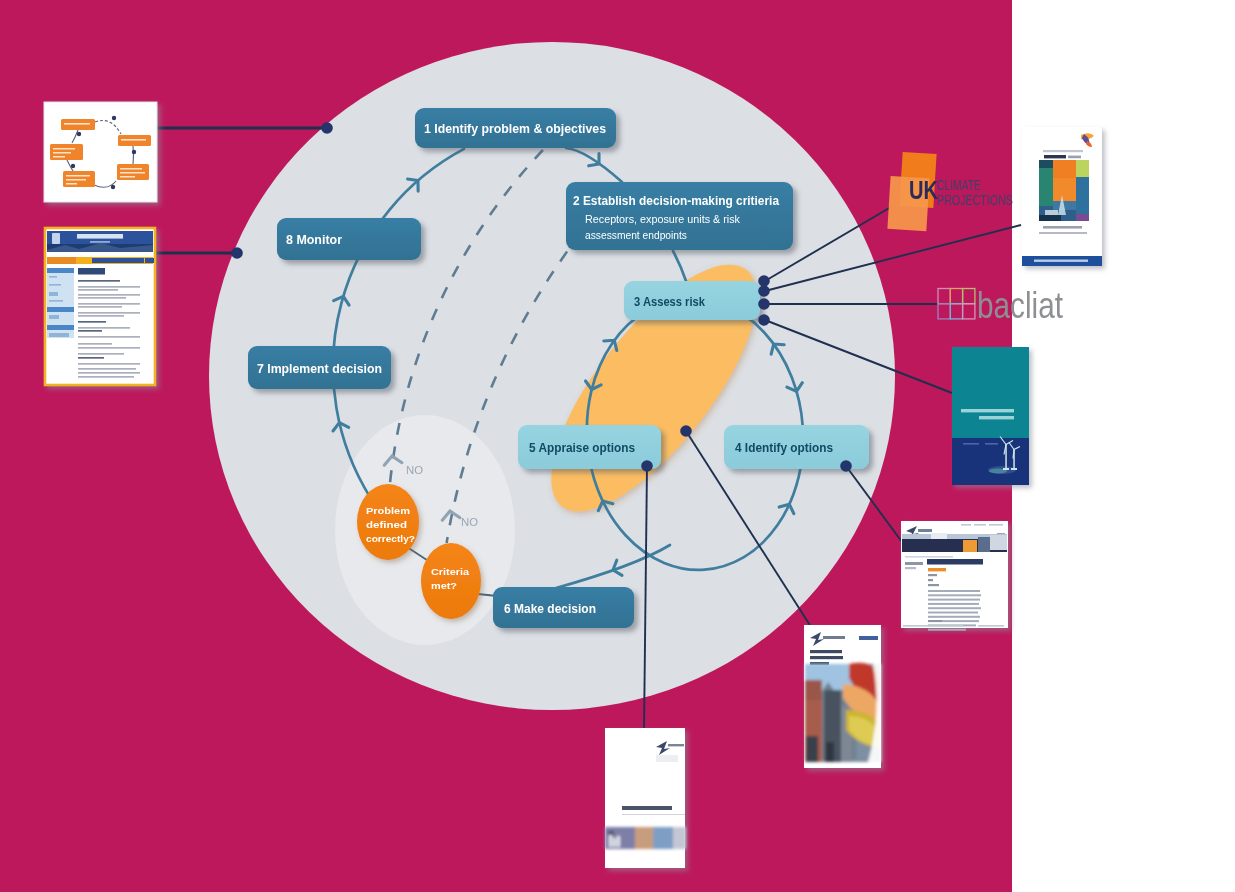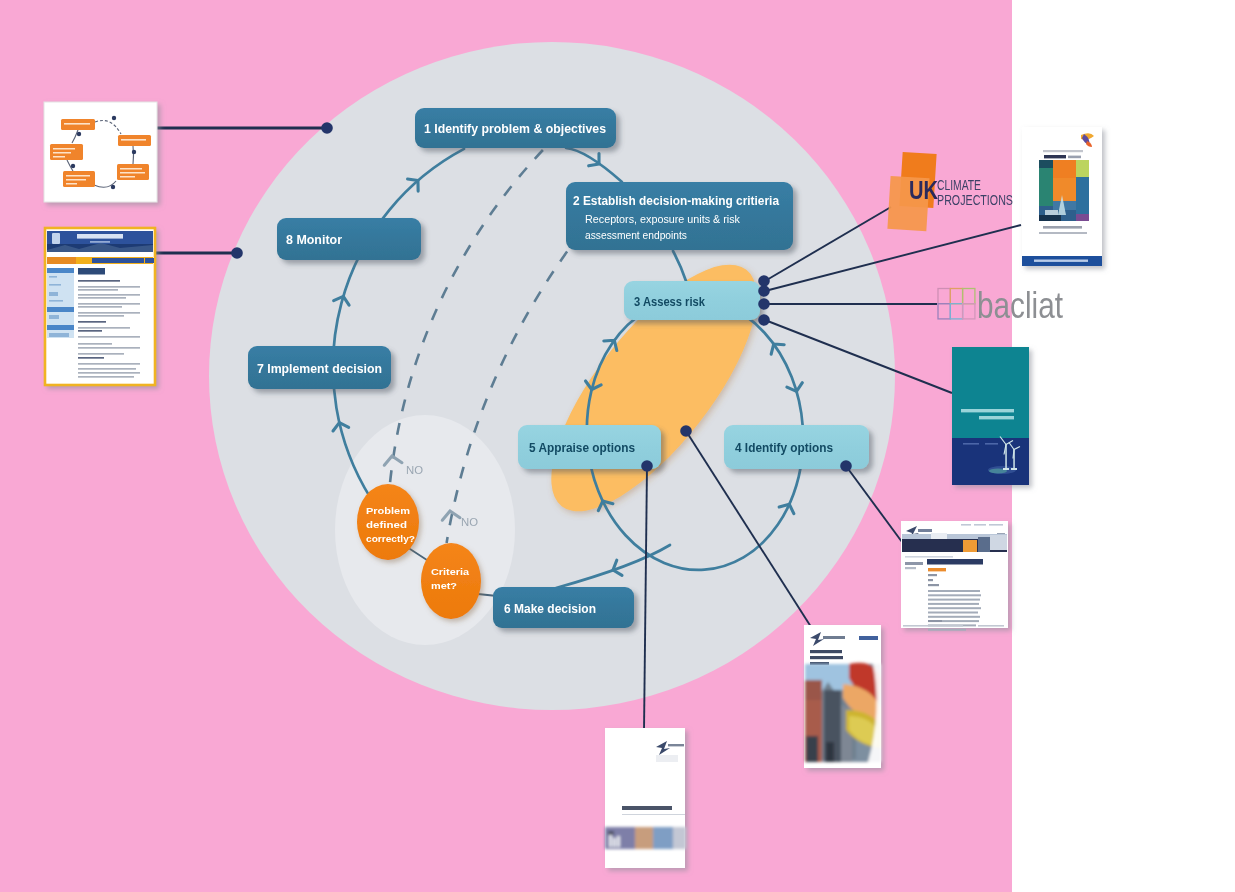--- a/index.html
+++ b/index.html
@@ -1,17 +1,17 @@
 <!DOCTYPE html>
 <html><head>
 <meta charset="utf-8">
 <style>
   html,body{margin:0;padding:0;background:#fff;}
   body{width:1235px;height:892px;font-family:"Liberation Sans",sans-serif;overflow:hidden;}
-  #stage{position:relative;width:1012px;height:892px;background:#f9a8d4;}
+  #stage{position:relative;width:1012px;height:892px;background:#be185d;}
   svg#scene{position:absolute;left:0;top:0;width:1235px;height:892px;display:block;}
   text{font-family:"Liberation Sans",sans-serif;}
   .bl{font-weight:bold;fill:#fff;font-size:13.6px;}
   .bd{font-weight:bold;fill:#124a63;font-size:13.6px;}
   .sb{font-weight:normal;fill:#fff;font-size:11.6px;}
   .el{font-weight:bold;fill:#fff;font-size:9.6px;}
   .no{font-weight:normal;fill:#9aa6b2;font-size:11.5px;}
 </style>
 </head>
 <body>

